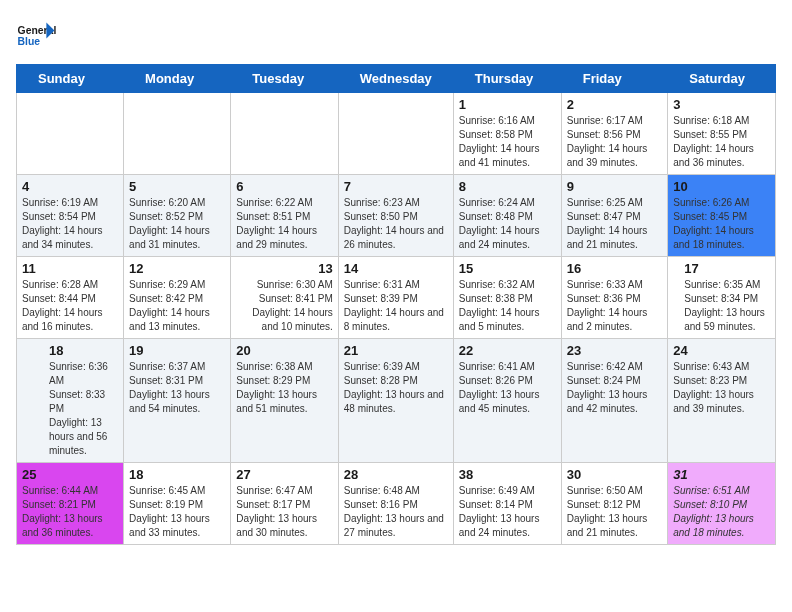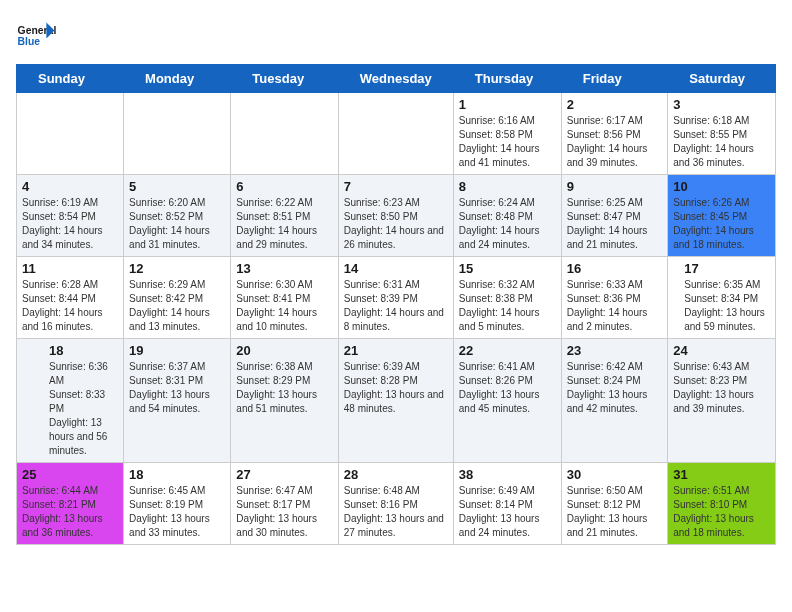--- a/index.html
+++ b/index.html
@@ -164,21 +164,21 @@
       </tr>
       <tr>
         <td style="background: rgb(255, 255, 255);">
           <span class="day-number">11</span>
           <div class="day-info">Sunrise: 6:28 AM<br>Sunset: 8:44 PM<br>Daylight: 14 hours and 16 minutes.</div>
         </td>
         <td style="background: rgb(255, 255, 255);">
           <span class="day-number">12</span>
           <div class="day-info">Sunrise: 6:29 AM<br>Sunset: 8:42 PM<br>Daylight: 14 hours and 13 minutes.</div>
         </td>
-        <td style="background: rgb(255, 255, 255);">
+        <td style="background: rgb(255, 255, 255); text-align: right;">
           <span class="day-number">13</span>
           <div class="day-info">Sunrise: 6:30 AM<br>Sunset: 8:41 PM<br>Daylight: 14 hours and 10 minutes.</div>
         </td>
         <td style="background: rgb(255, 255, 255);">
           <span class="day-number">14</span>
           <div class="day-info">Sunrise: 6:31 AM<br>Sunset: 8:39 PM<br>Daylight: 14 hours and 8 minutes.</div>
         </td>
         <td style="background: rgb(255, 255, 255);">
           <span class="day-number">15</span>
           <div class="day-info">Sunrise: 6:32 AM<br>Sunset: 8:38 PM<br>Daylight: 14 hours and 5 minutes.</div>
@@ -240,19 +240,19 @@
           <div class="day-info">Sunrise: 6:48 AM<br>Sunset: 8:16 PM<br>Daylight: 13 hours and 27 minutes.</div>
         </td>
         <td style="background: rgb(255, 255, 255);">
           <span class="day-number">38</span>
           <div class="day-info">Sunrise: 6:49 AM<br>Sunset: 8:14 PM<br>Daylight: 13 hours and 24 minutes.</div>
         </td>
         <td style="background: rgb(255, 255, 255);">
           <span class="day-number">30</span>
           <div class="day-info">Sunrise: 6:50 AM<br>Sunset: 8:12 PM<br>Daylight: 13 hours and 21 minutes.</div>
         </td>
-        <td style="background: #84cc16;">
+        <td style="background: #f0abfc; font-style: italic;">
           <span class="day-number">31</span>
           <div class="day-info">Sunrise: 6:51 AM<br>Sunset: 8:10 PM<br>Daylight: 13 hours and 18 minutes.</div>
         </td>
       </tr>
     </tbody>
 </table>
 
 </body></html>

